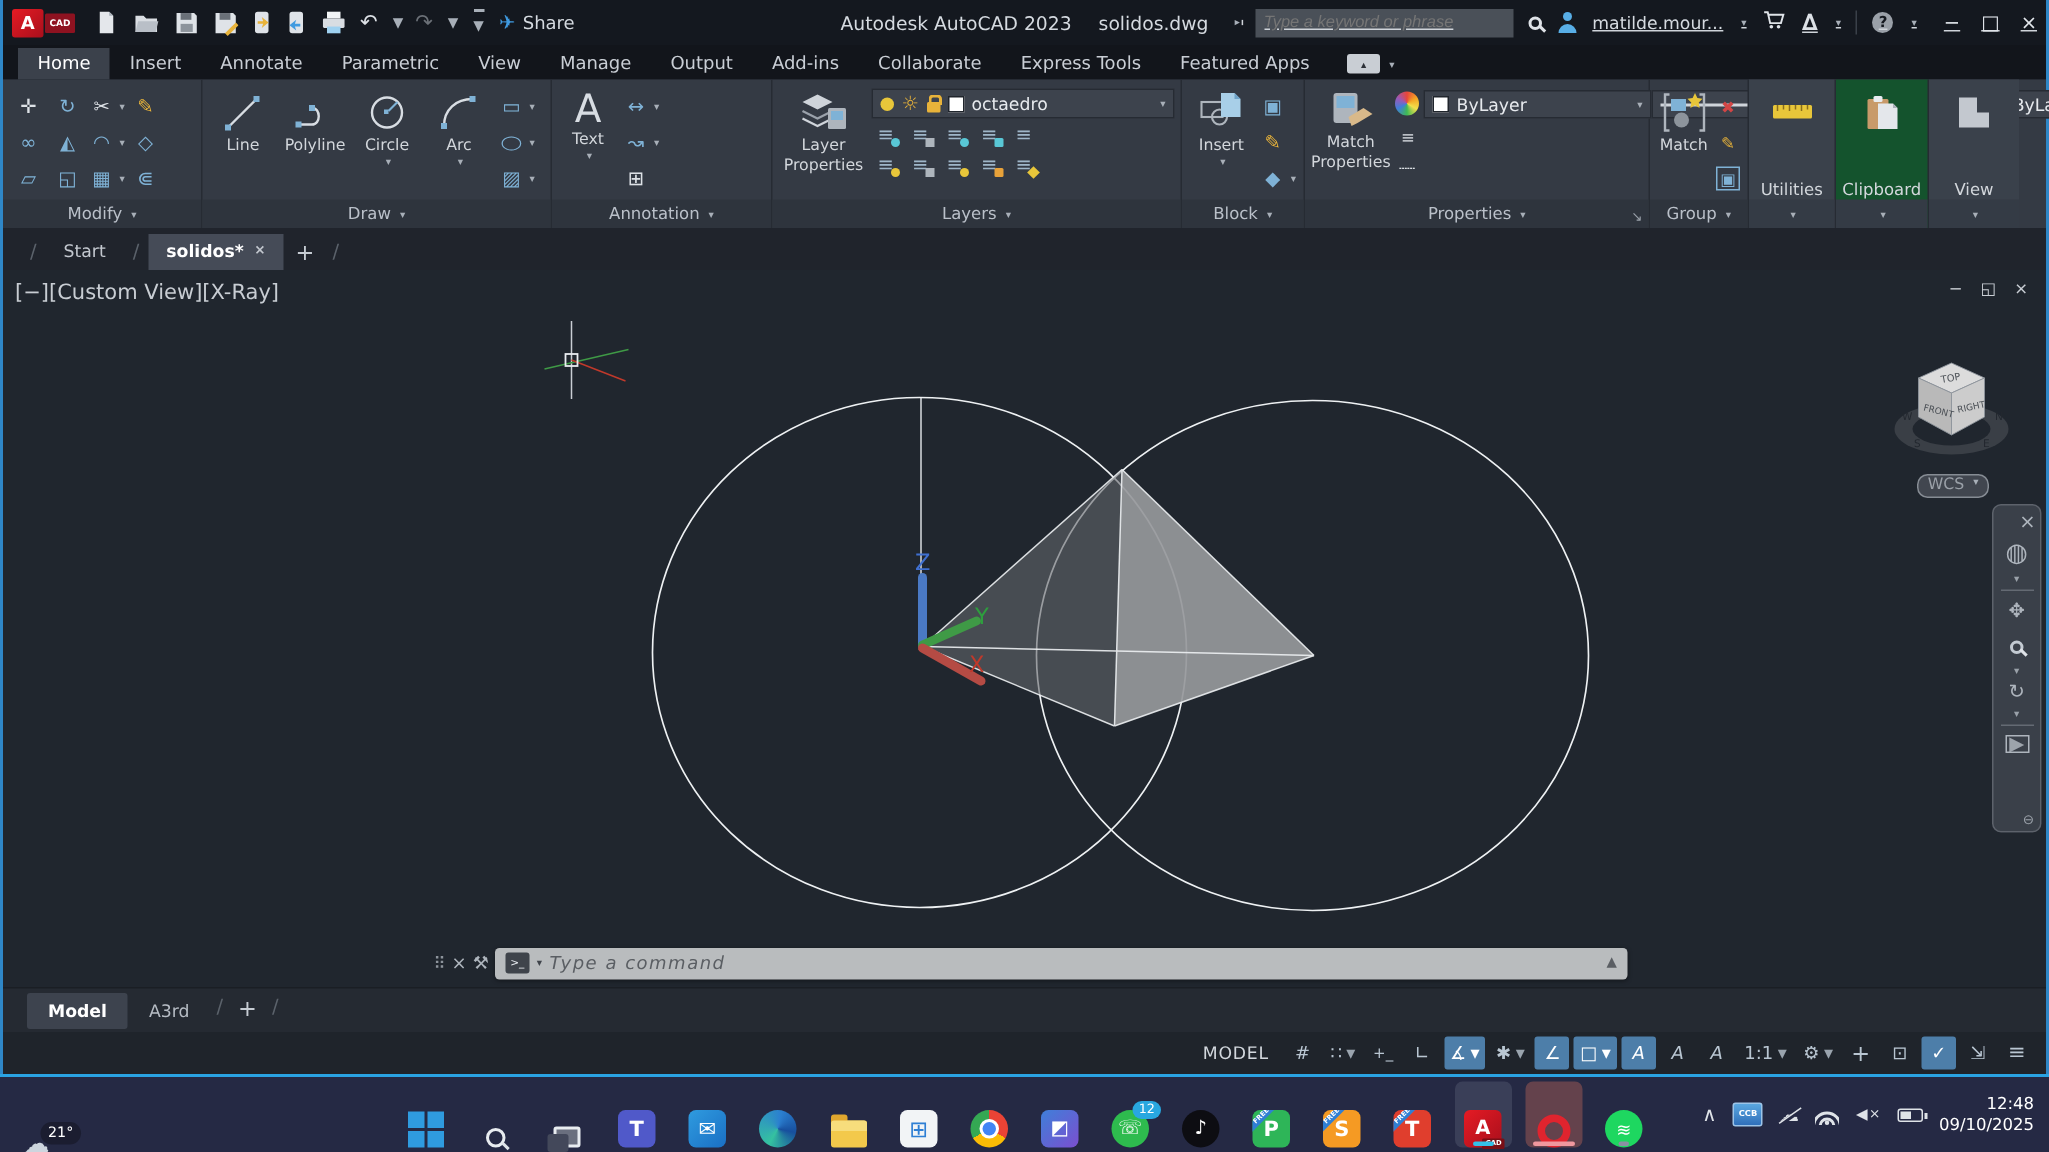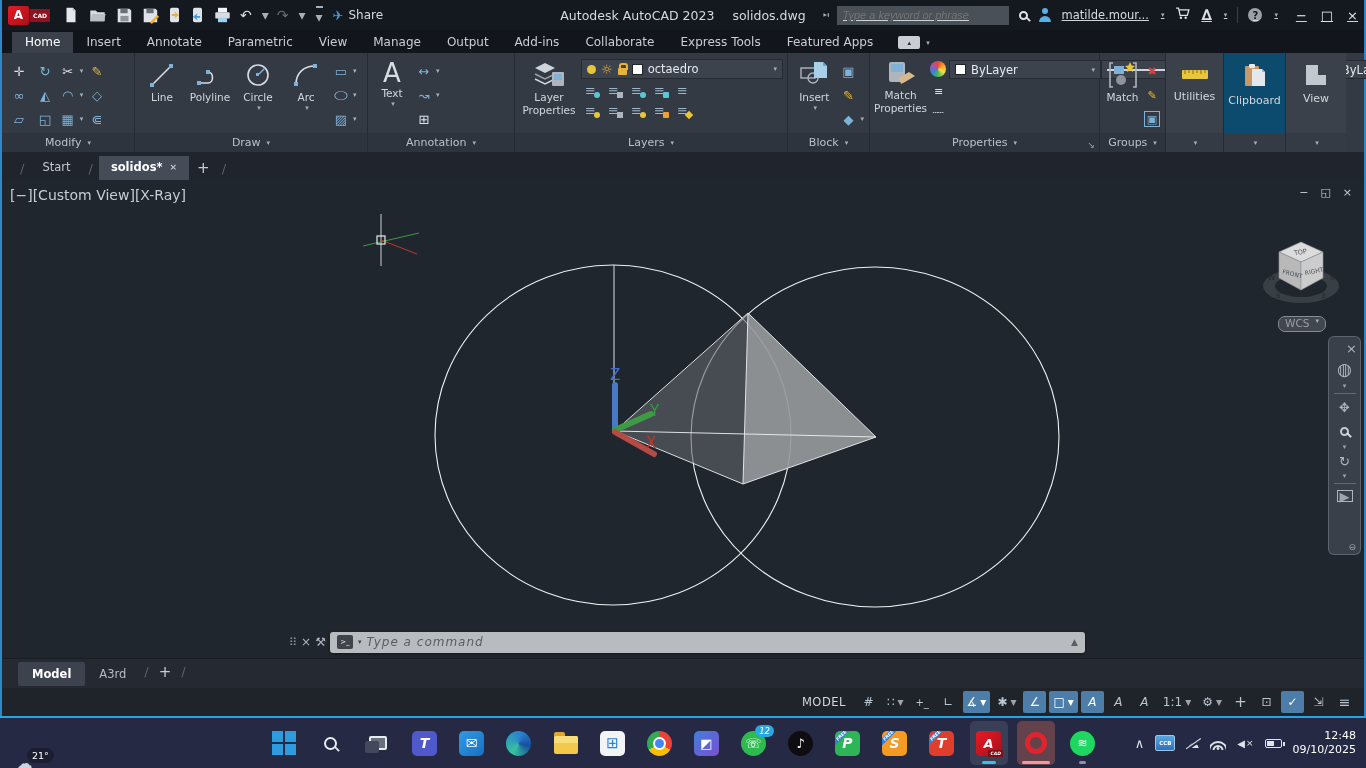--- a/index.html
+++ b/index.html
@@ -68,21 +68,21 @@
   .sw-white{width:11px;height:11px;background:#fff;border:1px solid #20252c;}
   .dot{width:9px;height:9px;border-radius:50%;display:inline-block;}
   .padlock{width:9px;height:7px;background:#e8b33a;border-radius:1px;position:relative;display:inline-block;margin-top:4px;}
   .padlock::before{content:"";position:absolute;left:1px;top:-5px;width:5px;height:5px;border:2px solid #e8b33a;border-bottom:none;border-radius:3px 3px 0 0;}
   .ltile{position:relative;width:19px;height:18px;display:flex;align-items:center;justify-content:center;font-size:13px;color:#9fb6c9;}
   .ltile .dd2{position:absolute;right:0;bottom:1px;width:6px;height:6px;border-radius:50%;}
   .prop-dd{height:19px;background:#3d434d;border:1px solid #262b33;display:flex;align-items:center;gap:5px;padding:0 5px;font-size:11.5px;color:#e7eaee;width:152px;margin-bottom:2px;}
   .line-sw{flex:1;height:2px;background:#cfd4da;}
   .wheel{width:16px;height:16px;border-radius:50%;background:conic-gradient(#e8463a,#f5a623,#f2e04b,#3fba54,#3f7fd9,#9b59b6,#e8463a);}
   .launch{position:absolute;right:4px;bottom:2px;font-size:9px;color:#9aa1aa;}
-  .coll-big{width:58px;display:flex;flex-direction:column;align-items:center;justify-content:flex-start;padding-top:6px;gap:5px;font-size:11px;color:#d3d7dc;}
+  .coll-big{width:58px;display:flex;flex-direction:column;align-items:center;justify-content:space-between;padding-top:6px;gap:5px;font-size:11px;color:#d3d7dc;}
 
   
   .filetabs { height:28px; background:#20242c; display:flex; align-items:flex-end; padding-left:14px; gap:2px; flex:0 0 auto; }
   .slash{color:#5b626b;font-size:13px;margin:0 4px 4px;}
   .ftab{padding:4px 12px 6px;font-size:11.5px;color:#c3c8cf;display:flex;align-items:center;gap:7px;}
   .ftab.active{background:#454b57;color:#fff;font-weight:bold;}
   .ftab .g{font-size:9px;color:#c3c8cf;}
   .newtab{font-size:15px;color:#c6ccd3;margin:0 6px 3px;}
 
   
@@ -128,21 +128,21 @@
   .sb.on .g{color:#fff;}
   .sb-model{font-size:11.5px;color:#d2d7dd;letter-spacing:.5px;padding:0 8px;}
   .sb .caret{color:#9aa4ae;}
 
   
   .taskbar { height:52px; background:#252944; border-top:2px solid #2aa3e3; display:flex; align-items:center; position:relative; }
   .weather { position:absolute; left:16px; display:flex; align-items:center; gap:2px;margin-top:40px; }
   .weather .g{font-size:17px;color:#cdd5de;}
   .temp-pill{background:#1b1d30;border-radius:9px;color:#fff;font-size:9.5px;padding:2px 5px;position:relative;top:-8px;left:-8px;}
   .tb-center { margin:0 auto; display:flex; align-items:flex-end; gap:9px; height:100%; padding-bottom:3px; }
-  .slot { width:38px; height:44px; border-radius:5px; display:flex; flex-direction:column; align-items:center; justify-content:center; position:relative;font-style:italic; }
+  .slot { width:38px; height:44px; border-radius:5px; display:flex; flex-direction:column; align-items:center; justify-content:flex-end; position:relative; }
   .slot.hl{background:#3a3f58;}
   .slot.hl-red{background:#64424c;}
   .indic{position:absolute;bottom:1px;height:3px;border-radius:2px;}
   .ind-cyan{width:14px;background:#35c1e8;}
   .ind-pink{width:28px;background:#f0989e;}
   .ind-grey{width:7px;background:#8b90a3;}
   .ticon{width:25px;height:25px;border-radius:5px;display:flex;align-items:center;justify-content:center;position:relative;font-size:14px;color:#fff;}
   .winlogo{display:grid;grid-template-columns:11px 11px;grid-auto-rows:11px;gap:2px;}
   .winlogo span{background:#2f9bdf;}
   .tv{width:18px;height:14px;border:2px solid #e8ecf0;border-radius:2px;position:relative;background:#6a6f7e;}
@@ -596,40 +596,40 @@
             </div>
           <div class="smrow">
               <span class="sm16 g c-yel" data-glyph="✎"></span>
             </div>
           <div class="smrow">
               <span class="sm16 g c-blue" style="border:1px solid #7fb2d6;" data-glyph="▣"></span>
             </div>
         </div>
       </div>
       <div class="pnl-label">
-        <span>Groups</span>
+        <span>Group</span>
         <span class="g caret" data-glyph="▾"></span>
       </div>
     </div>
 
     <div class="pnl" style="width:58px;background:#3a414b;">
       <div class="pnl-body" style="justify-content:center;">
         <div class="coll-big">
           <svg width="30" height="22" viewBox="0 0 30 22">
               <rect x="2" y="7" width="26" height="9" rx="1" fill="#e8c63a"></rect>
               <path d="M5 7v4M9 7v3M13 7v4M17 7v3M21 7v4M25 7v3" stroke="#8a6d1c" stroke-width="1"></path>
             </svg>
           <span>Utilities</span>
         </div>
       </div>
       <div class="pnl-label" style="background:#343b45;">
         <span class="g caret" data-glyph="▾"></span>
       </div>
     </div>
-    <div class="pnl" style="width:62px;background:#0c4a6e;">
+    <div class="pnl" style="width:62px;background:#14532d;">
       <div class="pnl-body" style="justify-content:center;">
         <div class="coll-big">
           <svg width="26" height="26" viewBox="0 0 26 26">
               <rect x="3" y="3" width="14" height="20" rx="1" fill="#c89a6a"></rect>
               <rect x="7" y="1" width="6" height="4" rx="1" fill="#e8ecf0"></rect>
               <path d="M10 6h10l3 3v14H10z" fill="#e4e7eb"></path>
               <path d="M20 6v3h3" fill="#aab1b9"></path>
             </svg>
           <span>Clipboard</span>
         </div>

